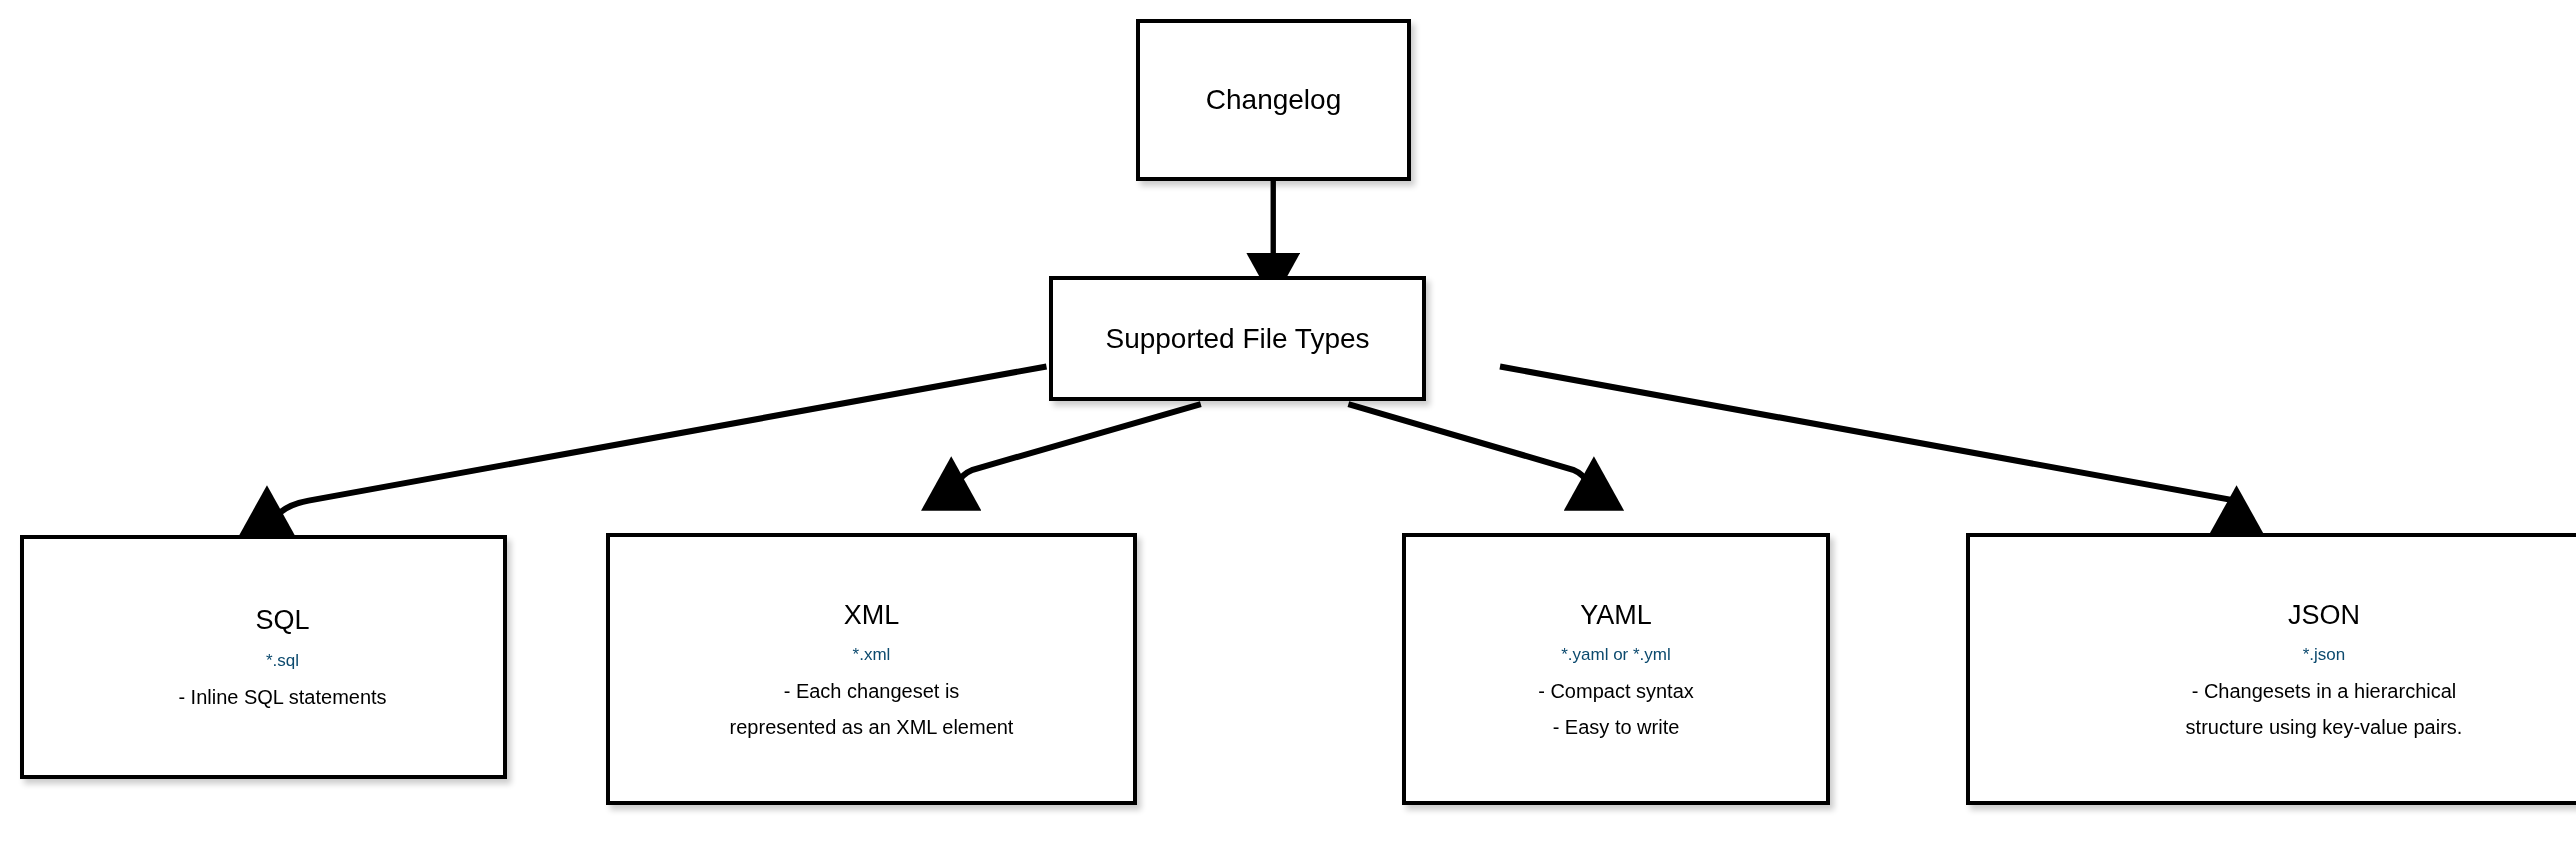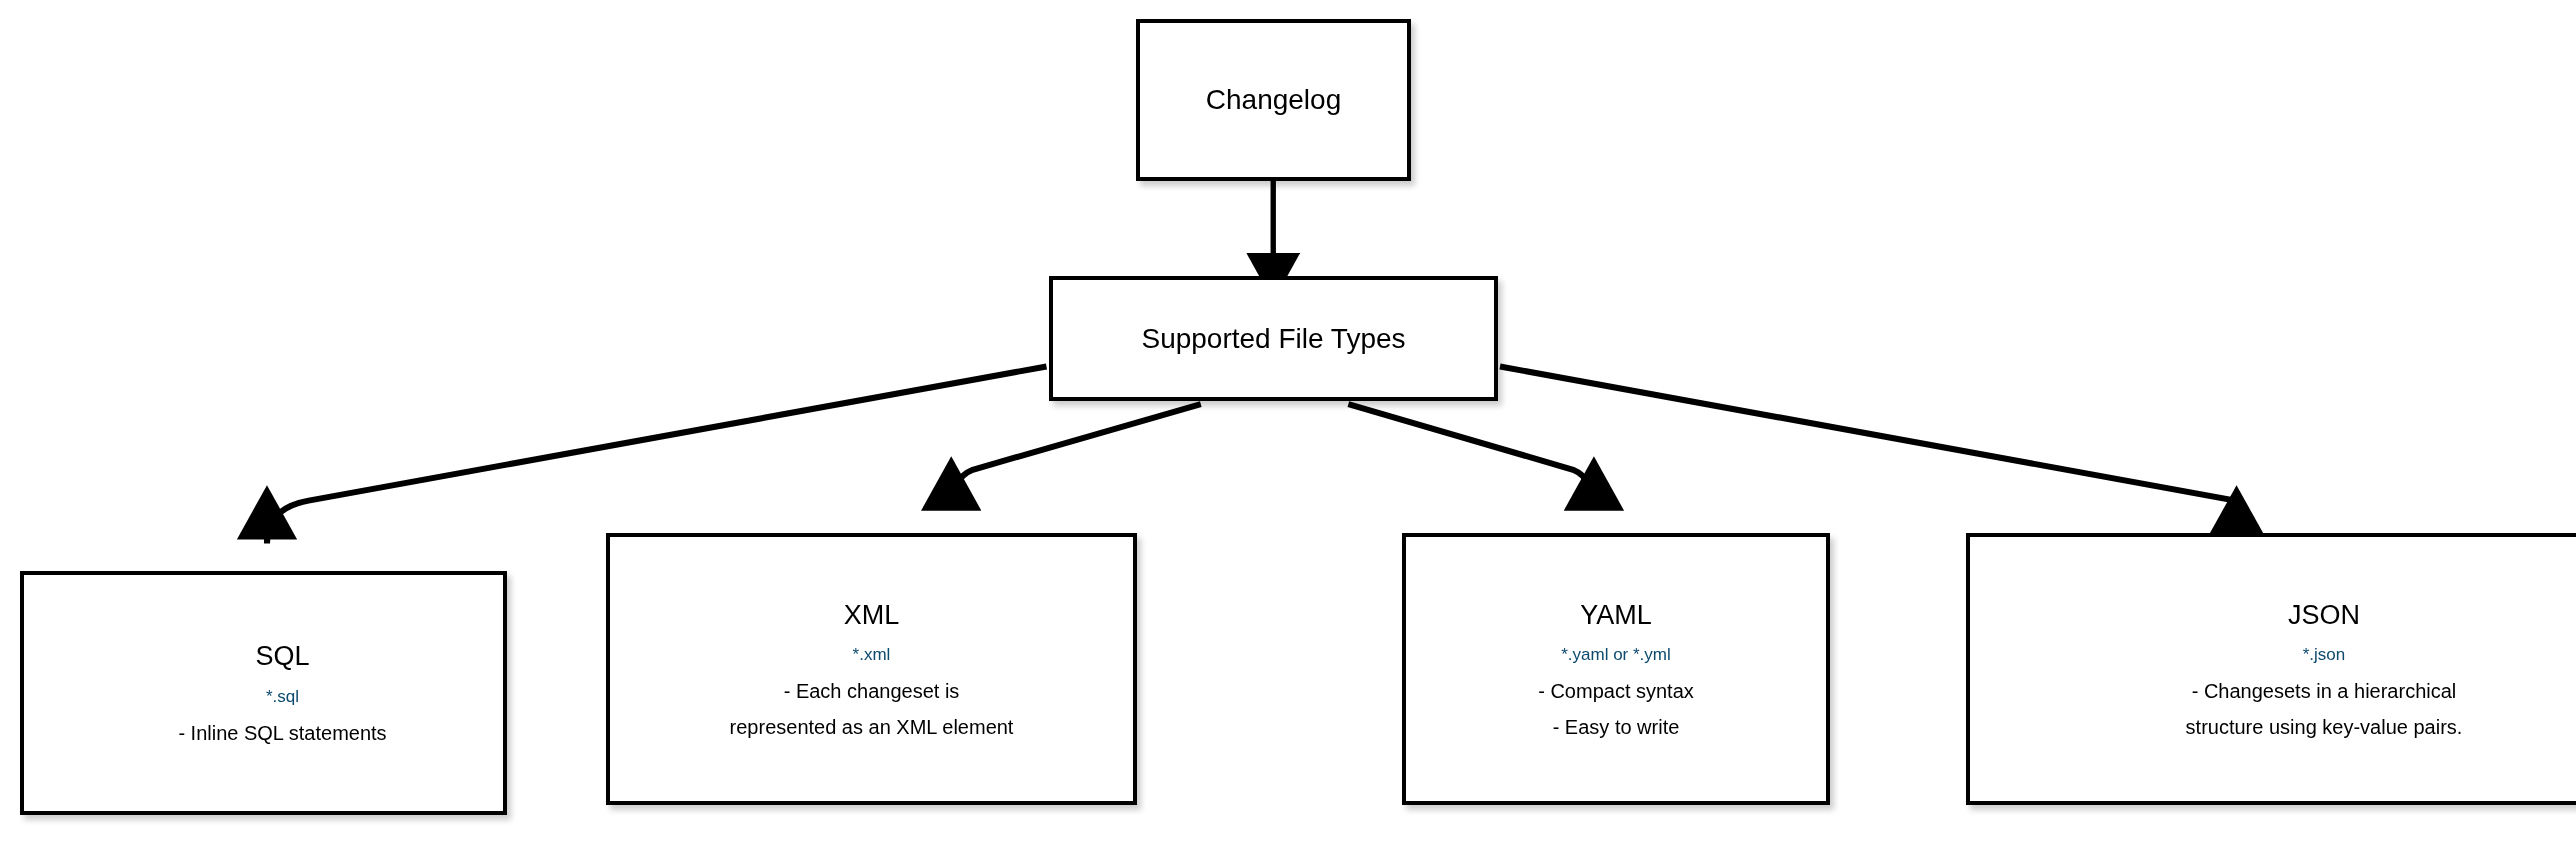--- a/index.html
+++ b/index.html
@@ -58,26 +58,26 @@
   .gap-sm { height: 14.8px; }
   .gap-md { height: 17.4px; }
 
   
   #node-changelog {
     left: 1136px; top: 19px; width: 275px; height: 162px;
   }
   #node-changelog .title-line { font-size: 28px; }
 
   #node-supported {
-    left: 1049px; top: 276px; width: 449px; height: 125px;
+    left: 1049px; top: 276px; width: 377px; height: 125px;
   }
   #node-supported .title-line { font-size: 28px; }
 
   #node-sql {
-    left: 20px; top: 571px; width: 487px; height: 244px; padding-left: 38px;
+    left: 20px; top: 535px; width: 487px; height: 244px; padding-left: 38px;
   }
   #node-xml {
     left: 606px; top: 533px; width: 531px; height: 272px;
   }
   #node-yaml {
     left: 1402px; top: 533px; width: 428px; height: 272px;
   }
   #node-json {
     left: 1922px; top: 533px; width: 716px; height: 272px; margin-left: 44px;
   }

